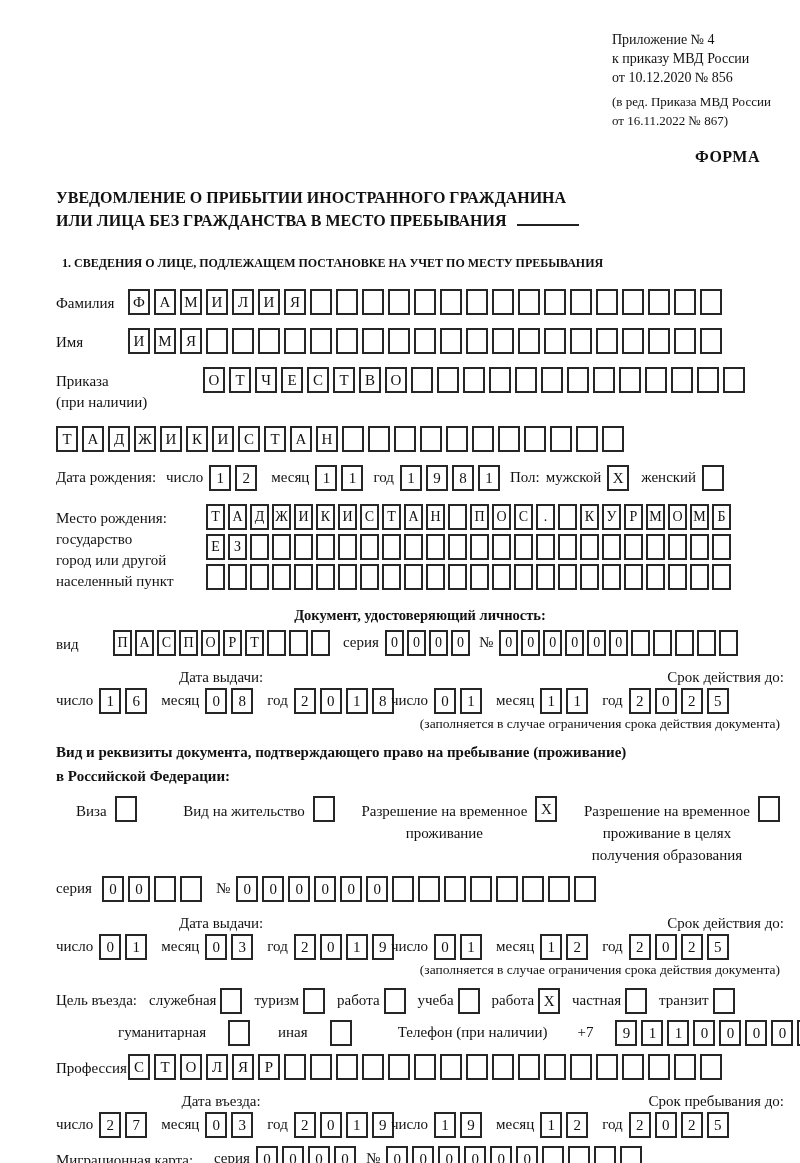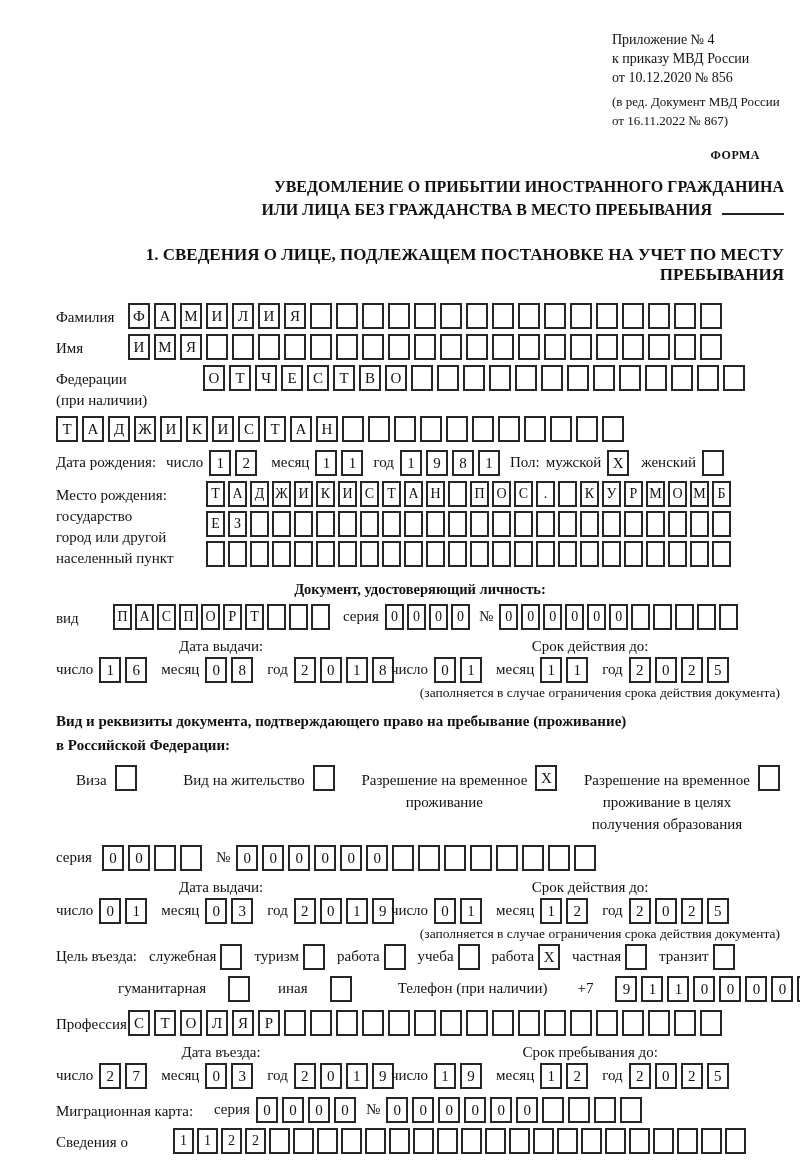--- a/index.html
+++ b/index.html
@@ -4,81 +4,81 @@
 <style>
   html,body{margin:0;padding:0;width:800px;height:1163px;overflow:hidden;background:#fff;}
   body{font-family:"Liberation Serif","DejaVu Serif",serif;color:#111;font-size:15px;}
   .page{padding:30px 16px 10px 56px;}
 
   
   .doc-header{margin-left:556px;line-height:19px;}
   .doc-header .hline{font-size:14px;}
   .doc-header .hsub{font-size:13px;}
   .doc-header .hsub.first{margin-top:5px;}
-  .form-label{font-weight:bold;text-align:right;padding-right:24px;margin-top:18px;font-size:12px;letter-spacing:.5px;}
+  .form-label{font-weight:bold;text-align:right;padding-right:24px;margin-top:18px;font-size:16px;letter-spacing:.5px;}
 
   
-  .title{ text-align:right;font-weight:bold;font-size:16px;line-height:23px;margin-top:12px;}
+  .title{ text-align:left;font-weight:bold;font-size:16px;line-height:23px;margin-top:20px;}
   .blank-underline{display:inline-block;width:62px;border-bottom:2px solid #222;height:14px;margin-left:10px;}
-  .section-heading{font-weight:bold;font-size:17px;margin:24px 0 18px 6px;text-align:right;}
+  .section-heading{font-weight:bold;font-size:12px;margin:24px 0 18px 6px;}
 
   
-  .frow{display:flex;align-items:flex-start;margin-bottom:5px;}
+  .frow{display:flex;align-items:flex-start;margin-bottom:13px;}
   .flabel{flex:0 0 auto;padding-top:4px;line-height:21px;}
   .w72{width:72px;} .w122{width:122px;} .w147{width:147px;} .w150{width:150px;} .w117{width:117px;} .w57{width:57px;}
   .boxes{display:inline-flex;flex-wrap:nowrap;}
   .cell{box-sizing:border-box;display:inline-block;flex:0 0 auto;width:22px;height:26px;border:2px solid #262626;
         margin-right:4px;text-align:center;line-height:22px;font-size:15px;background:#fff;}
   .tight .cell{width:19px;margin-right:3px;font-size:14px;}
   .rep .cell{width:21px;}
   .stack .boxes{margin-bottom:4px;display:flex;}
   .lbl{padding-top:4px;white-space:nowrap;}
   .mr6{margin-right:6px;} .mr10{margin-right:10px;} .ml8{margin-left:8px;}
 
   
   .date-heads{display:flex;font-size:15px;margin-top:8px;gap:10px;}
-  .dh-left{width:46%;text-align:center;} .dh-right{width:54%;text-align:center;}
+  .dh-left{width:46%;text-align:center;} .dh-right{width:54%;text-align:right;}
   .date-row{display:flex;margin-top:2px;}
   .dg-left{width:46%;} .dg-right{width:54%;}
   .date-group{display:inline-flex;align-items:flex-start;}
   .date-group .lbl{margin-right:6px;}
   .date-group .boxes{margin-right:10px;}
   .date-note{text-align:right;font-size:13.5px;margin-top:2px;padding-right:4px;}
 
   
   .doc-heading{text-align:center;font-weight:bold;font-size:14.5px;margin:10px 0 6px 0;}
 
   
   .intro{line-height:24px;margin-top:8px;font-weight:bold;}
   .options-row{display:flex;justify-content:space-between;align-items:flex-start;margin-top:8px;margin-bottom:10px;}
   .opt{display:flex;align-items:flex-start;}
   .opt .optlbl{padding-top:4px;margin-right:8px;line-height:22px;margin-left:20px;}
   .opt .optlines{display:inline-block;text-align:center;padding-top:4px;margin-right:8px;line-height:22px;}
   .mark{flex:0 0 auto;}
 
   
-  .purpose-row{display:flex;align-items:flex-start;margin-top:2px;}
+  .purpose-row{display:flex;align-items:flex-start;margin-top:10px;}
   .purpose-row .plbl{padding-top:4px;margin:0 4px 0 8px;white-space:nowrap;}
   .purpose-row .plbl.first{margin-left:0;}
   .purpose-row2{display:flex;align-items:flex-start;margin-top:6px;margin-left:62px;gap:16px;}
   .purpose-row2 .plbl{padding-top:4px;margin-right:6px;white-space:nowrap;}
   .phone-lbl{padding-top:4px;margin:0 14px 0 26px;white-space:nowrap;}
   .phone-prefix{padding-top:4px;margin-right:6px;font-weight:normal;}
   .mt8{margin-top:8px;}
 </style>
 </head>
 <body>
 
 <div class="page">
 
   <div class="doc-header">
     <div class="hline">Приложение № 4</div>
     <div class="hline">к приказу МВД России</div>
     <div class="hline">от 10.12.2020 № 856</div>
-    <div class="hsub first">(в ред. Документ МВД России</div>
+    <div class="hsub first">(в ред. Приказа МВД России</div>
     <div class="hsub">от 16.11.2022 № 867)</div>
   </div>
   <div class="form-label">ФОРМА</div>
 
   <div class="title">
     <div>УВЕДОМЛЕНИЕ О ПРИБЫТИИ ИНОСТРАННОГО ГРАЖДАНИНА</div>
     <div><span>ИЛИ ЛИЦА БЕЗ ГРАЖДАНСТВА В МЕСТО ПРЕБЫВАНИЯ</span><span class="blank-underline"></span></div>
   </div>
 
   <div class="section-heading">1. СВЕДЕНИЯ О ЛИЦЕ, ПОДЛЕЖАЩЕМ ПОСТАНОВКЕ НА УЧЕТ ПО МЕСТУ ПРЕБЫВАНИЯ</div>
@@ -136,21 +136,21 @@
         <span class="cell"></span>
         <span class="cell"></span>
         <span class="cell"></span>
         <span class="cell"></span>
         <span class="cell"></span>
       </span>
   </div>
 
   <div class="frow">
     <div class="flabel w147">
-      <div>Федерации</div>
+      <div>Приказа</div>
       <div>(при наличии)</div>
     </div>
     <span class="boxes">
         <span class="cell">О</span>
         <span class="cell">Т</span>
         <span class="cell">Ч</span>
         <span class="cell">Е</span>
         <span class="cell">С</span>
         <span class="cell">Т</span>
         <span class="cell">В</span>

